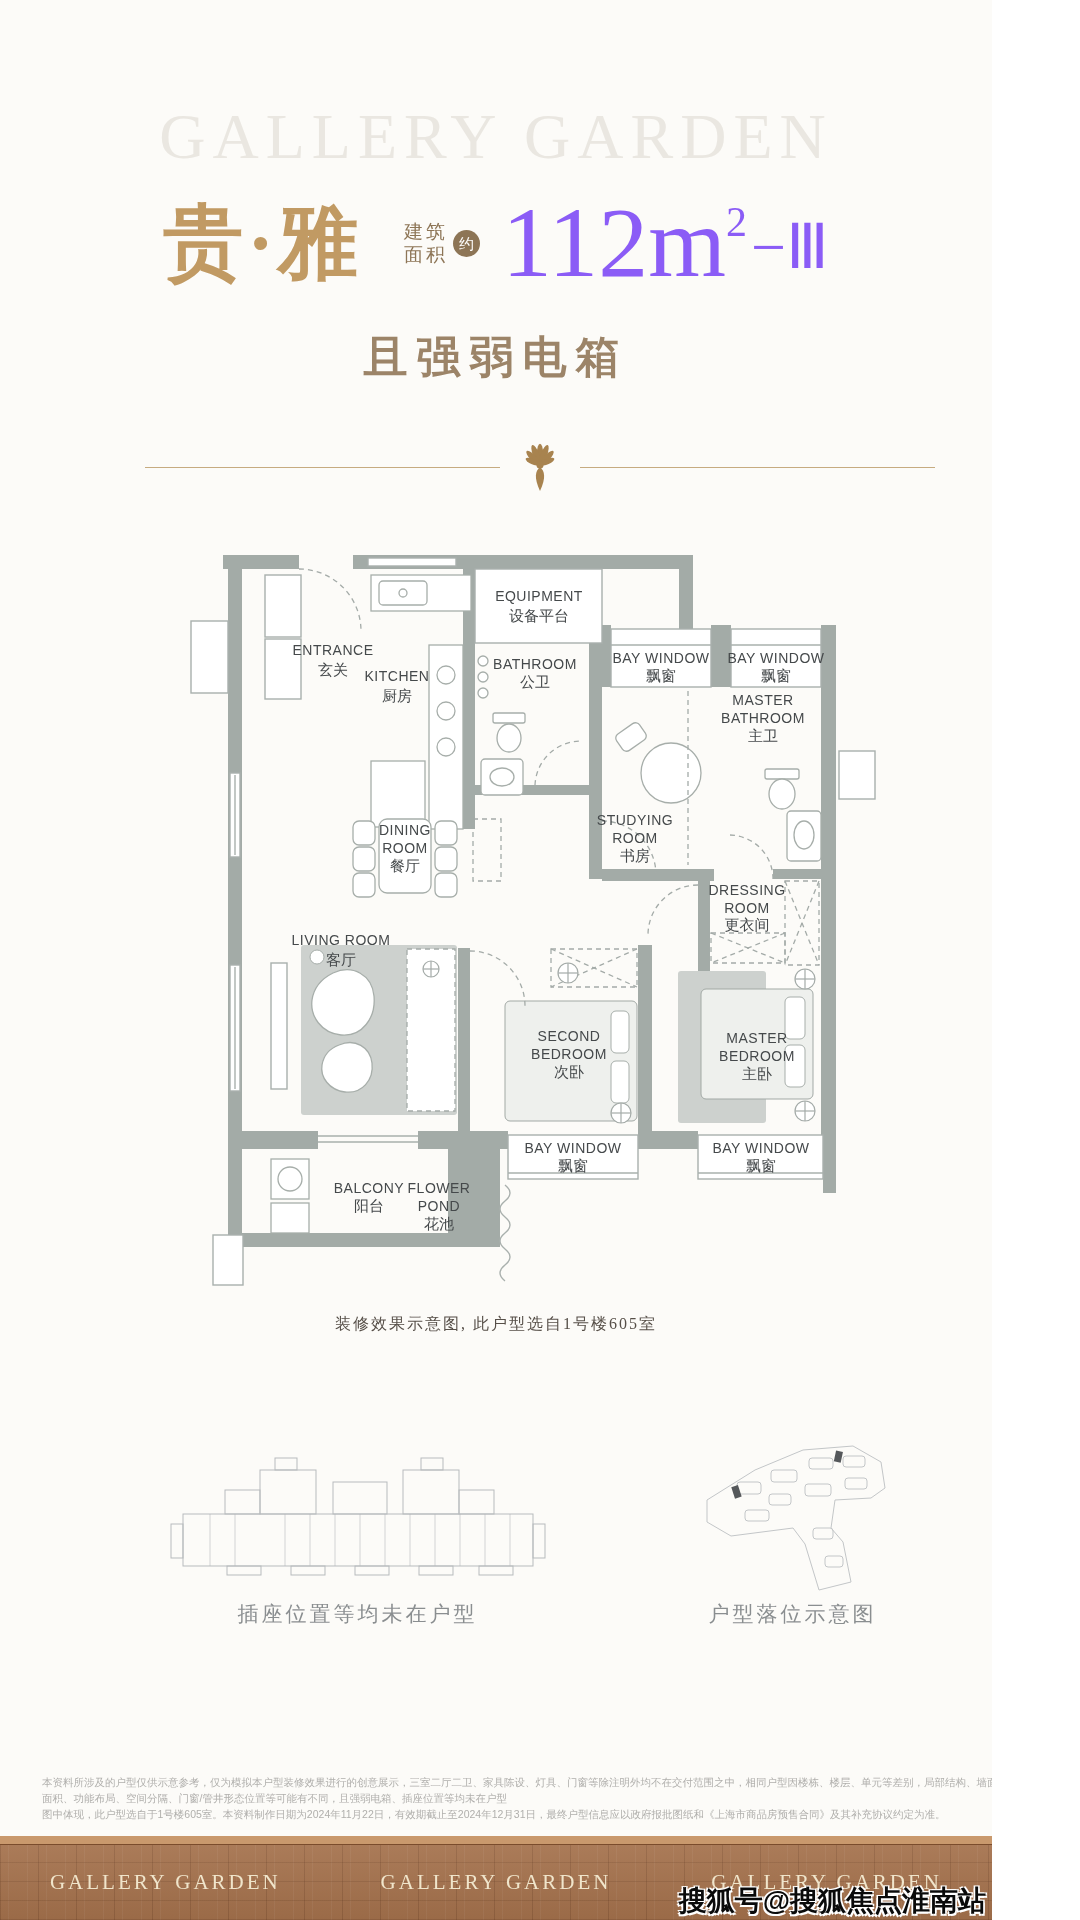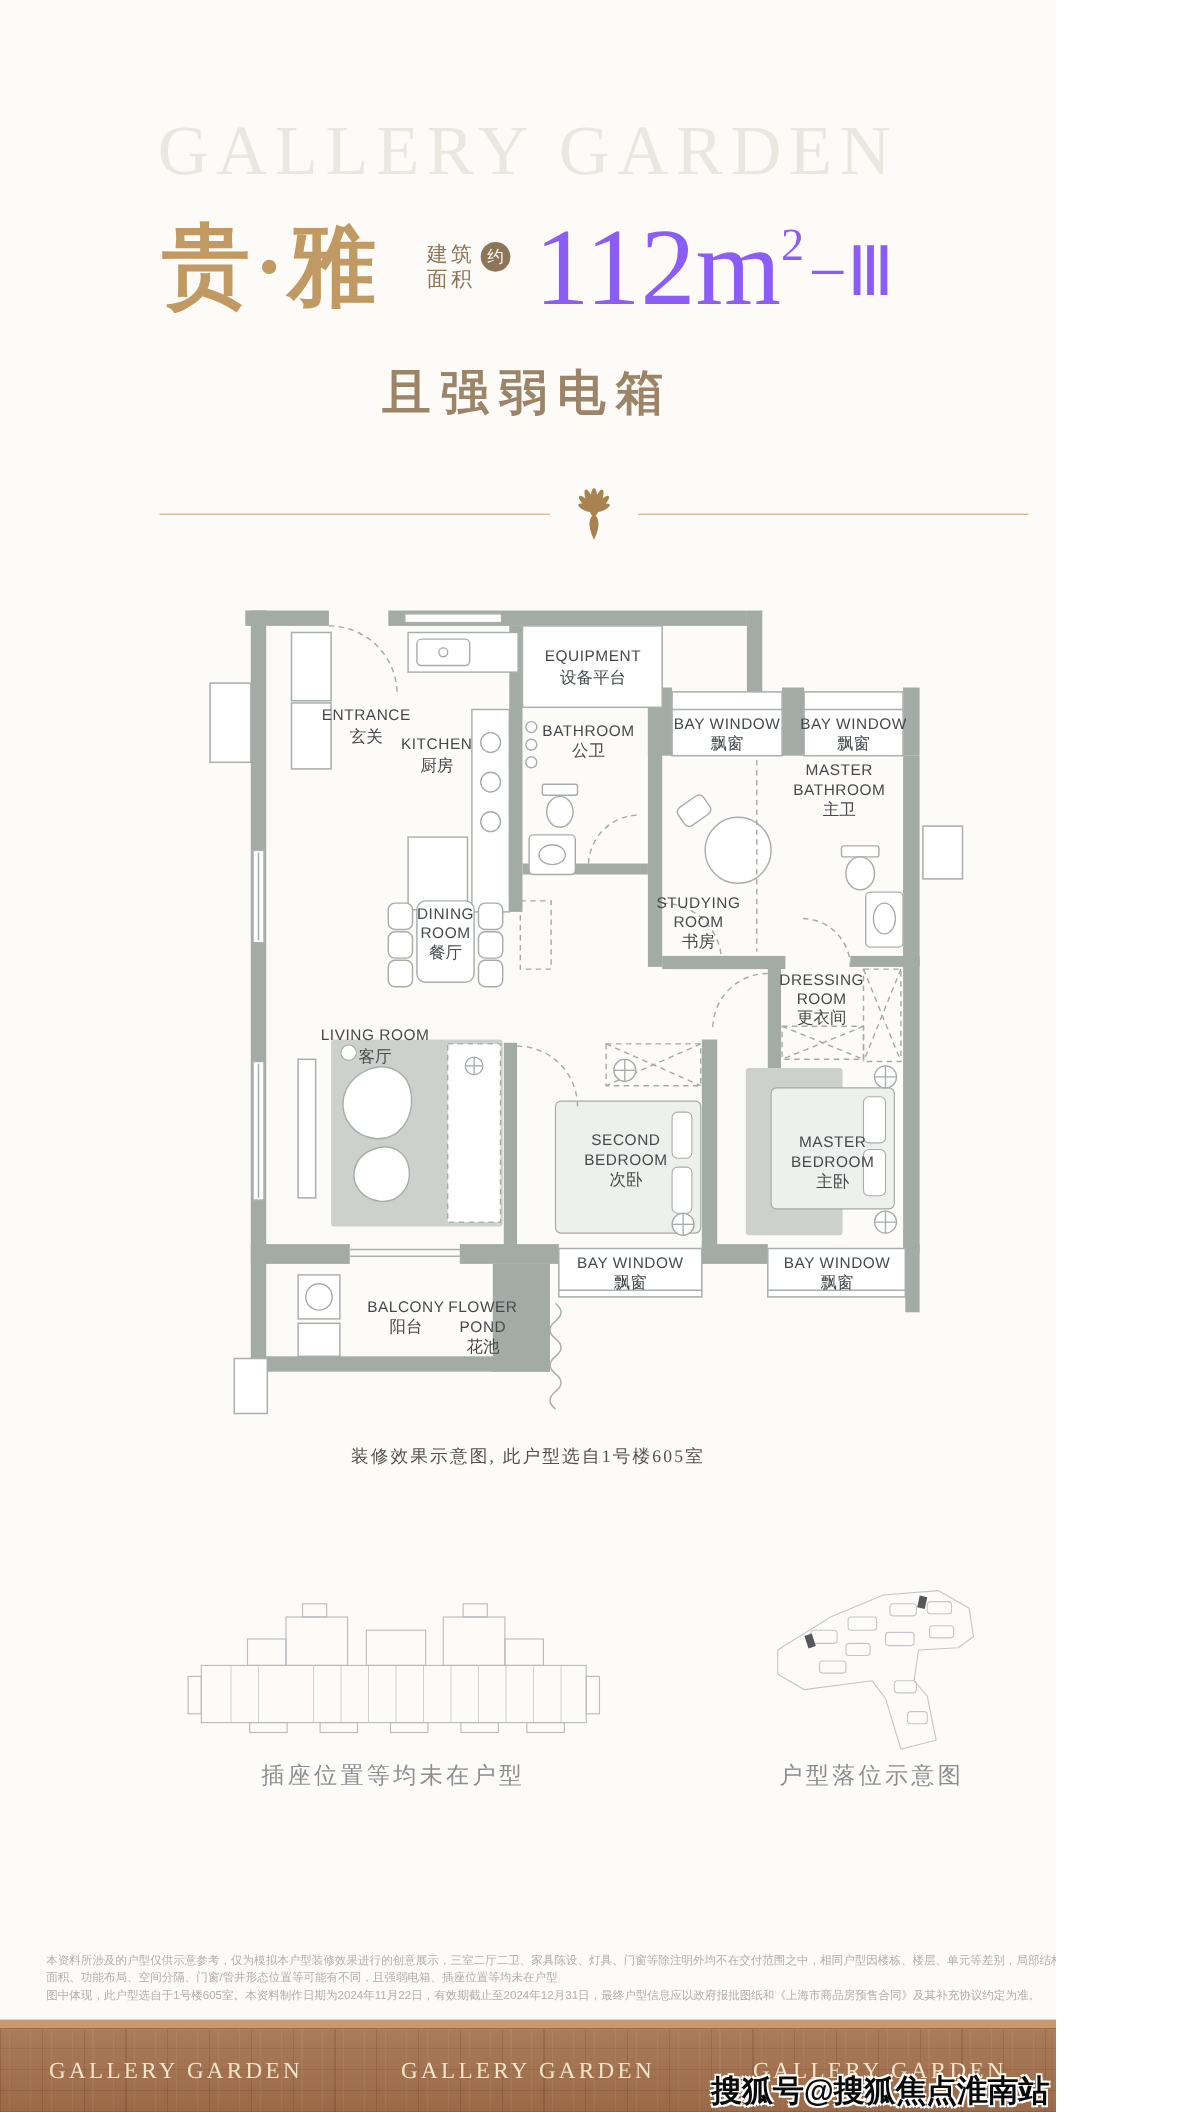--- a/index.html
+++ b/index.html
@@ -1,26 +1,26 @@
 <!DOCTYPE html>
 <html><head>
 <meta charset="utf-8">
 <style>
   html,body{margin:0;padding:0;}
   body{width:1080px;height:1920px;background:#fff;font-family:"Liberation Sans",sans-serif;}
-  .page{position:relative;width:960px;height:1920px;background:#fcfbf8;overflow:hidden;}
+  .page{position:relative;width:960px;height:1920px;background:#fcfbf8;overflow:hidden;padding-left:32px;}
 
   .bg-watermark{position:absolute;top:100px;left:0;width:100%;text-align:center;
     font-family:"Liberation Serif",serif;font-size:64px;letter-spacing:7px;color:#eae7e1;white-space:nowrap;}
 
   .title-row{position:absolute;top:178px;left:0;width:100%;height:130px;
     display:flex;justify-content:center;align-items:center;gap:22px;}
   .t-name{font-family:"Liberation Serif",serif;font-weight:700;font-size:80px;line-height:1;
     color:#c19a63;letter-spacing:4px;}
-  .t-area{display:flex;align-items:flex-start;gap:5px;margin-left:20px;}
+  .t-area{display:flex;align-items:center;gap:5px;margin-left:20px;}
   .t-area-lines{font-size:19px;line-height:23px;color:#8d7556;letter-spacing:3px;text-align:center;}
   .t-badge{display:inline-block;width:27px;height:27px;border-radius:50%;background:#8d7556;color:#fff;
     font-size:15px;line-height:27px;text-align:center;}
   .t-value{font-family:"Liberation Serif",serif;font-size:100px;line-height:1;color:#8b5cf6;white-space:nowrap;}
   .t-sup{font-size:42px;display:inline-block;transform:translateY(-40px);}
   .t-suffix{font-size:62px;display:inline-block;transform:translateY(-8px);margin-left:4px;}
 
   .subtitle{position:absolute;top:328px;left:0;width:100%;text-align:center;
     font-family:"Liberation Serif",serif;font-weight:700;font-size:44px;color:#9c8468;letter-spacing:9px;}
 

